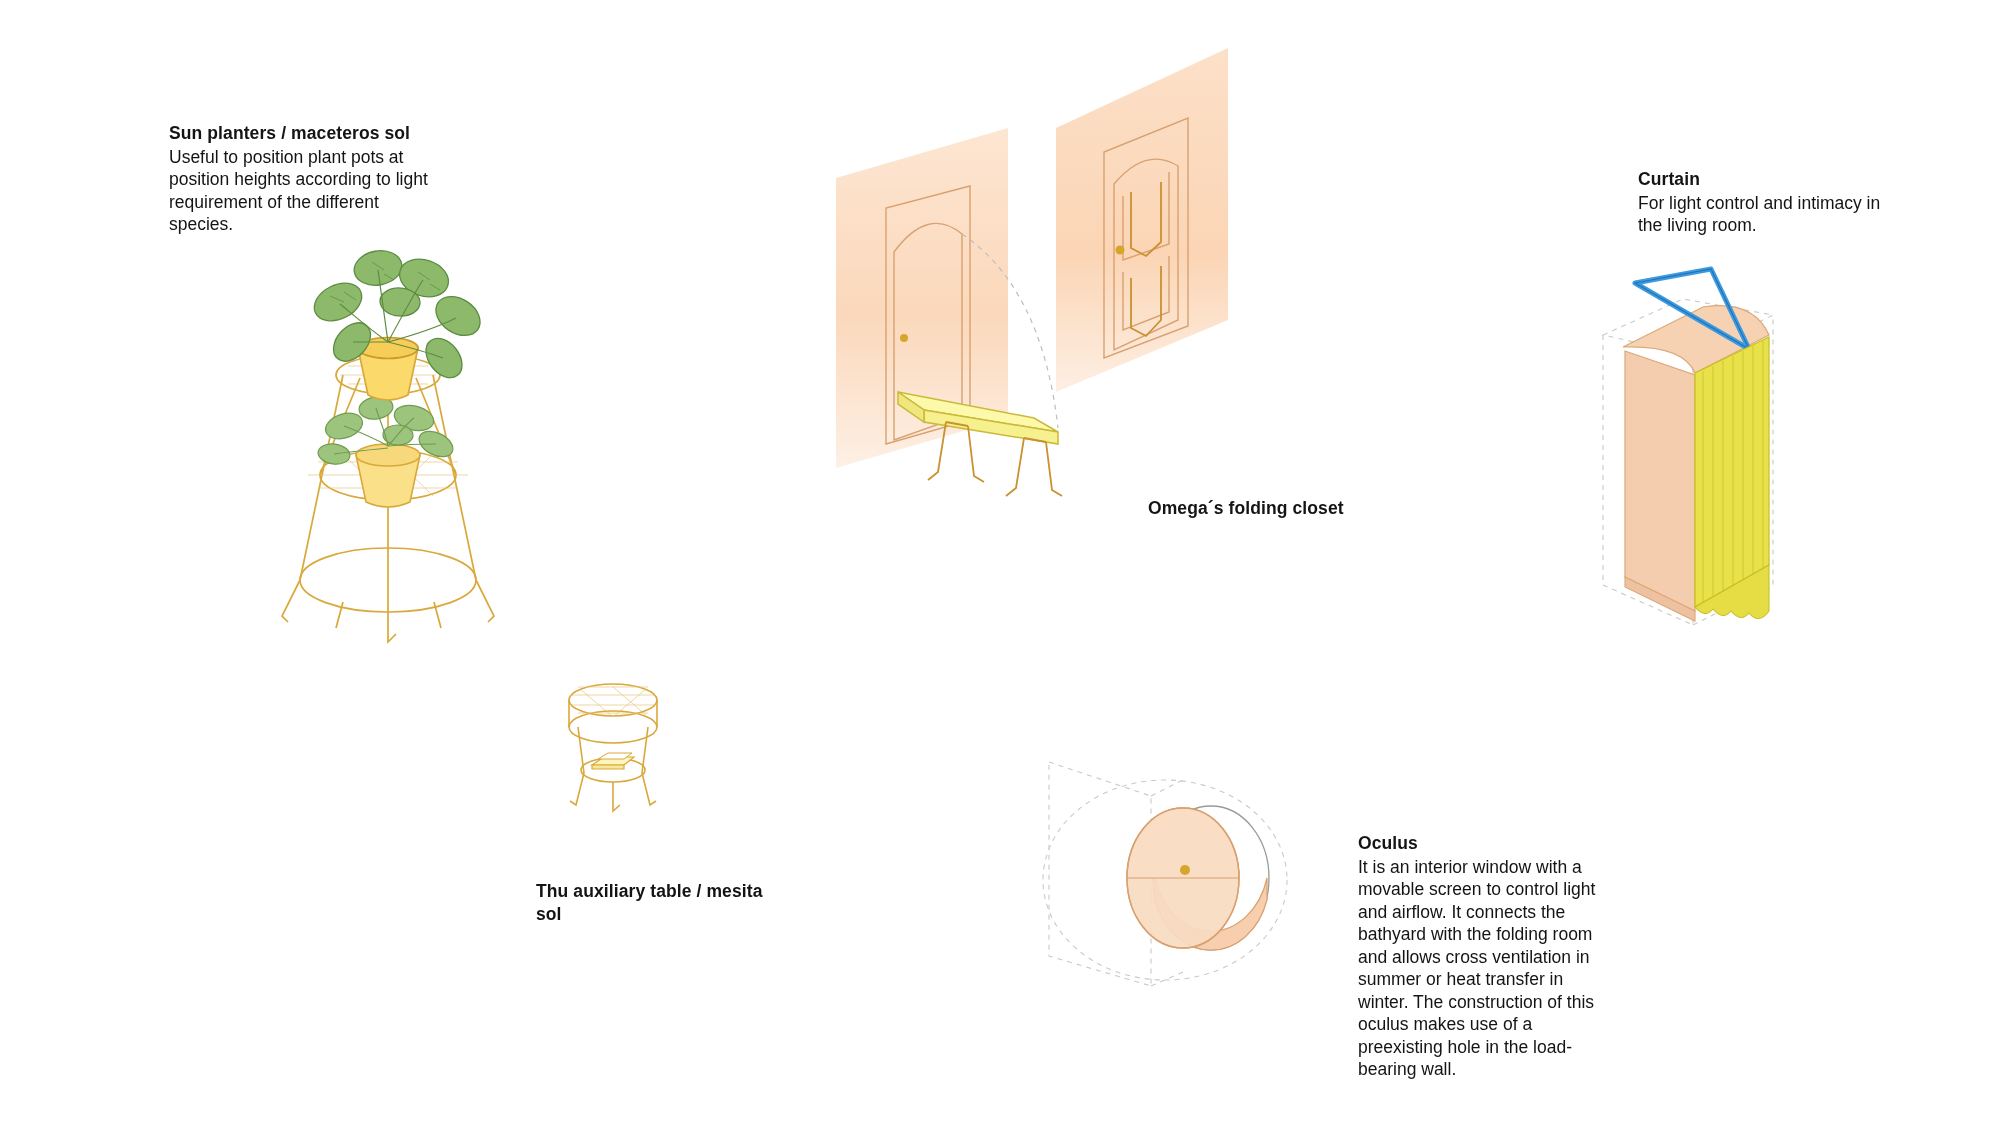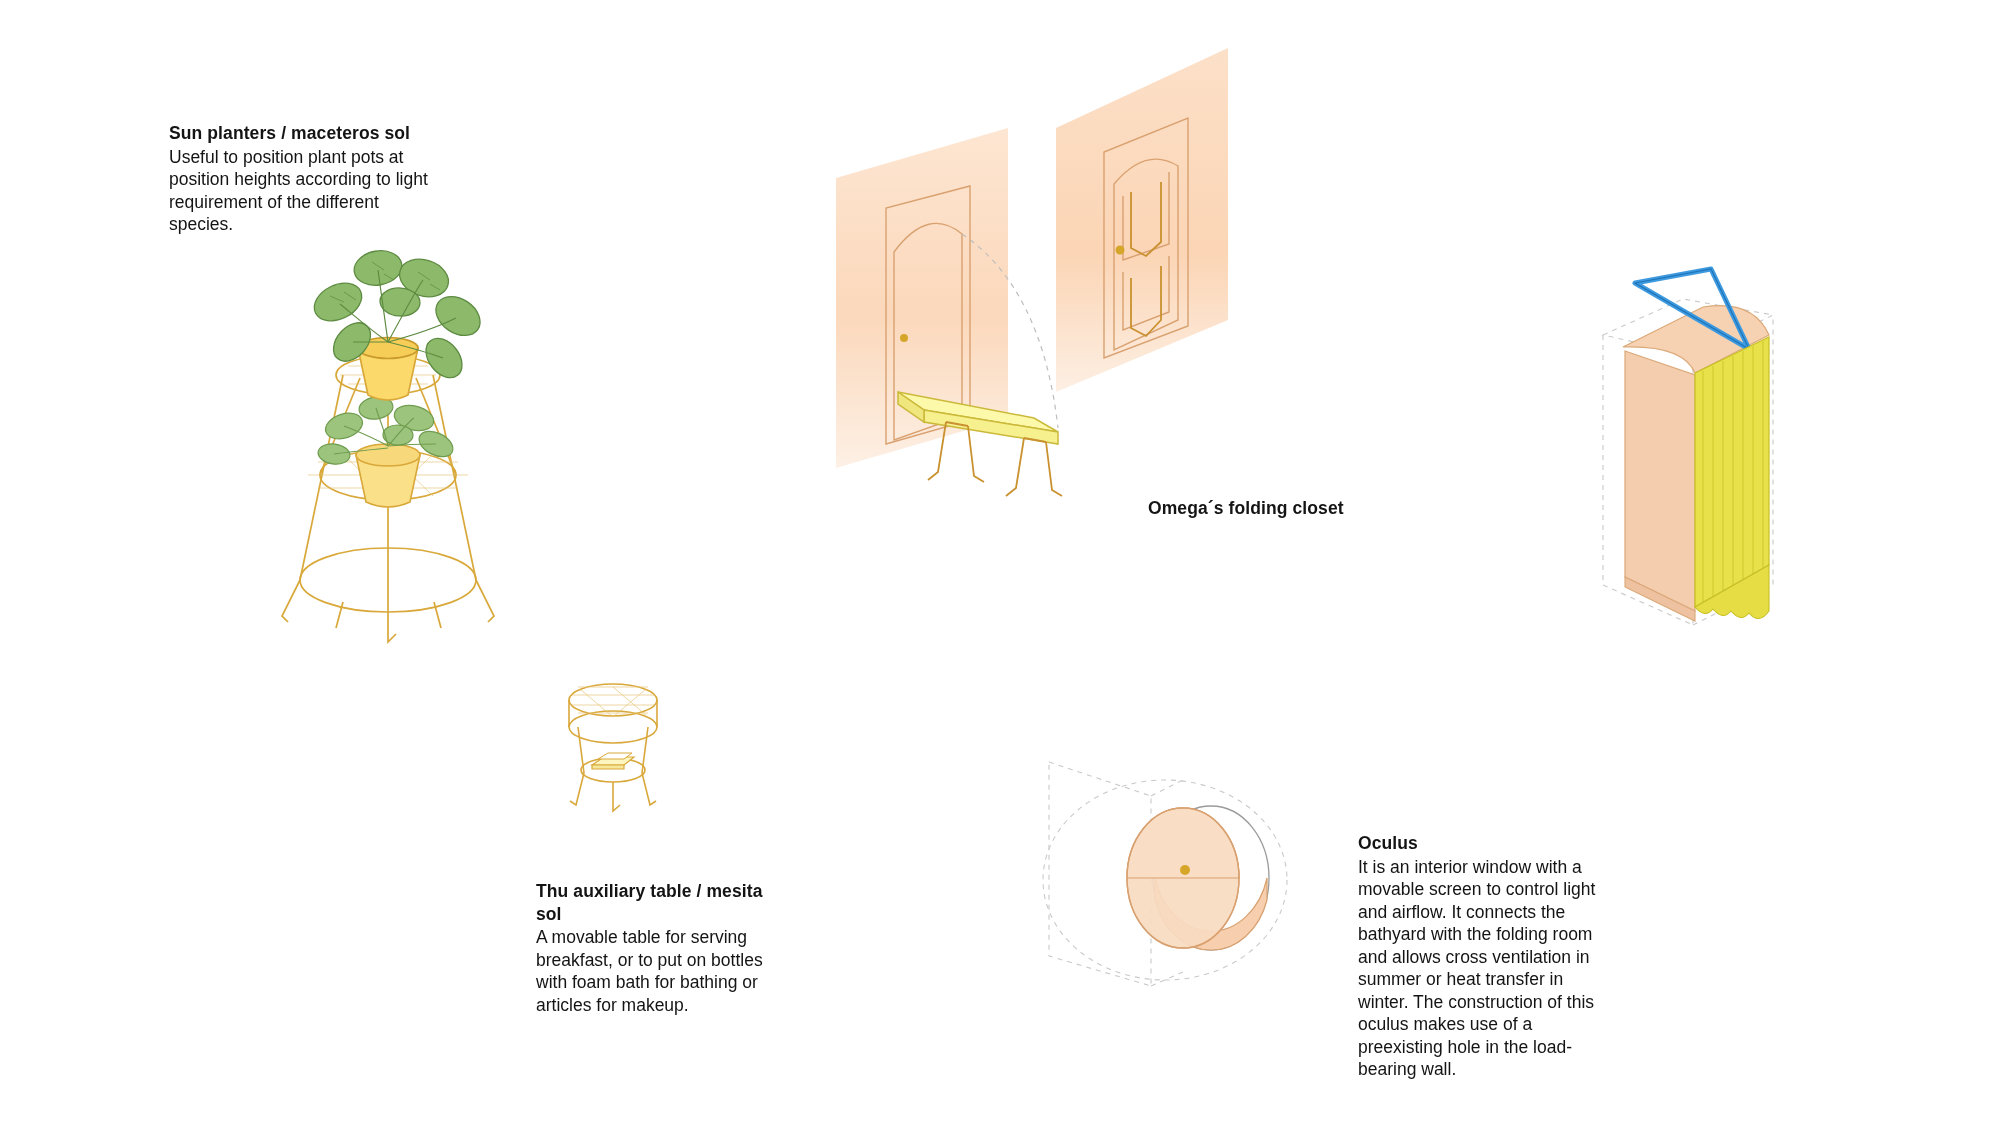--- a/index.html
+++ b/index.html
@@ -152,21 +152,20 @@
       <g>
         <path d="M44 100 L56 92 L86 92 L76 100 Z" fill="#fdf6c0" stroke="#d9a83a" stroke-width="1.2"></path>
         <path d="M44 100 L44 104 L76 104 L76 100 Z" fill="#f6e89a" stroke="#d9a83a" stroke-width="1.2"></path>
         <path d="M50 94 L60 88 L84 88 L76 94 Z" fill="#ffffff" stroke="#d9a83a" stroke-width="1"></path>
       </g>
     </svg>
   </div>
 
   <div class="note" style="left:528px; top:880px; width:250px;">
     <span class="title">Thu auxiliary table / mesita sol</span>
-    <span class="body">A movable table for serving breakfast, or to put on bottles with foam bath for bathing or articles for makeup.</span>
   </div>
 
   <div class="fig" style="left:820px; top:20px; width:520px; height:560px;">
     <svg width="520" height="560" viewBox="0 0 520 560">
       <defs>
         <linearGradient id="wallgrad1" x1="0" y1="0" x2="0" y2="1">
           <stop offset="0%" stop-color="#fde6d2"></stop>
           <stop offset="55%" stop-color="#fbd8bb"></stop>
           <stop offset="100%" stop-color="#fdf0e5"></stop>
         </linearGradient>
@@ -214,20 +213,24 @@
         <path d="M218 422 L224 470 L234 476"></path>
         <path d="M118 402 L140 406 M196 418 L218 422"></path>
       </g>
     </svg>
   </div>
 
   <div class="note" style="left:1140px; top:497px; width:250px;">
     <span class="title">Omega´s folding closet</span>
   </div>
 
+  <div class="note" style="left:1630px; top:168px; width:250px;">
+    <span class="title">Curtain</span>
+    <span class="body">For light control and intimacy in the living room.</span>
+  </div>
 
   <div class="fig" style="left:1575px; top:255px; width:300px; height:470px;">
     <svg width="300" height="470" viewBox="0 0 300 470">
 
       <g fill="none" stroke="#c9c9c9" stroke-width="1.1" stroke-dasharray="5 5">
         <path d="M20 80 L100 44 L190 60 L110 100 Z"></path>
         <path d="M20 80 L20 330 L110 370 L110 100"></path>
         <path d="M110 370 L190 330 L190 60"></path>
       </g>
 

